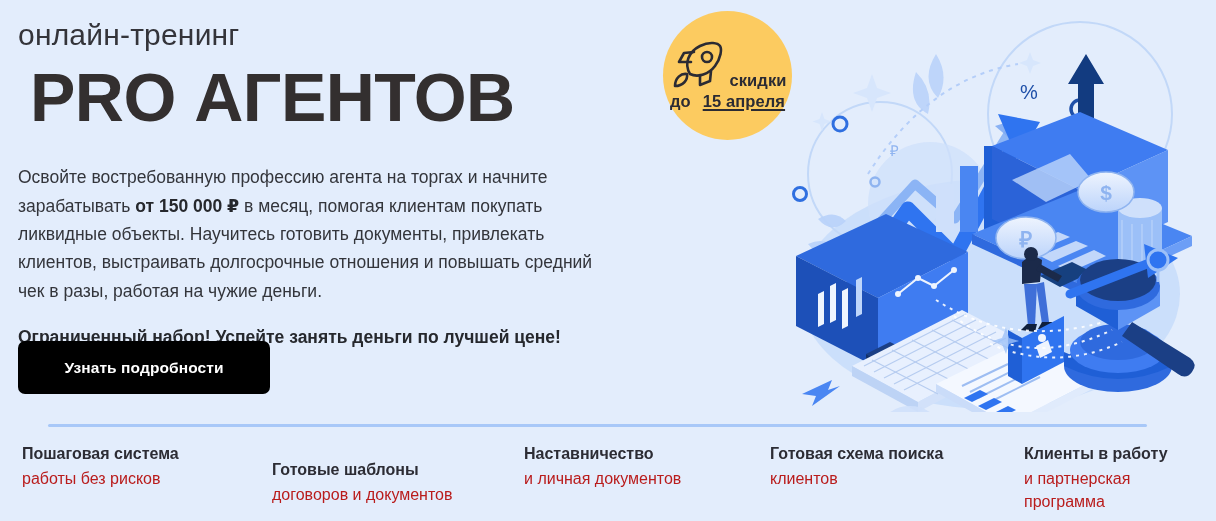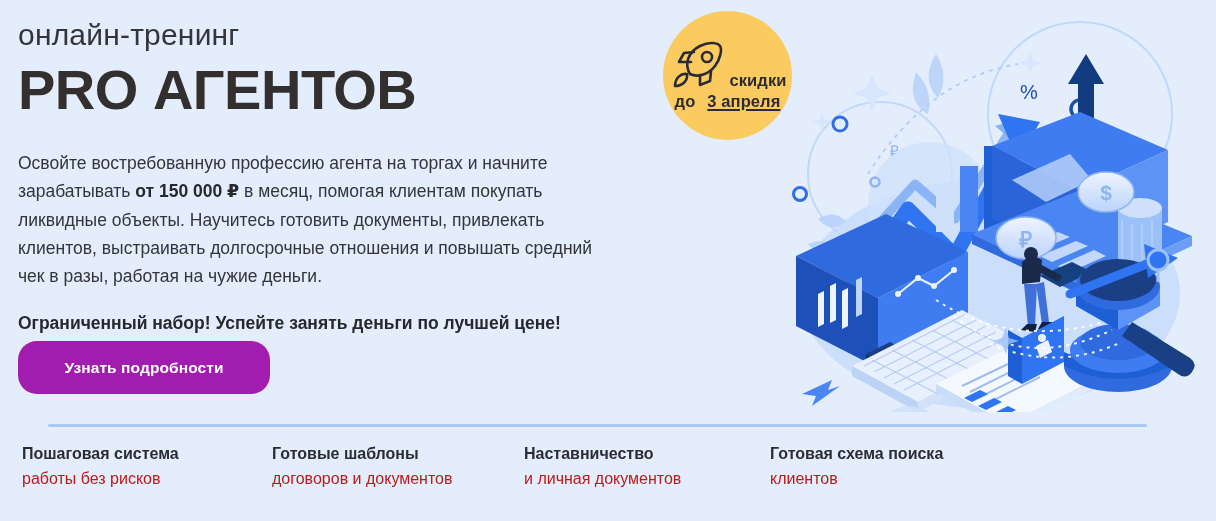--- a/index.html
+++ b/index.html
@@ -28,29 +28,29 @@
     left: 18px;
     top: 18px;
     width: 640px;
   }
   .eyebrow {
     font-size: 30px;
     font-weight: 300;
     color: #34343a;
     letter-spacing: 0.2px;
     line-height: 1.1;
-    margin: 0 0 10px 0;
+    margin: 0 0 2px 0;
   }
   .headline {
-    font-size: 56px;
+    font-size: 68px;
     font-weight: 600;
     color: #332f2f;
     letter-spacing: -0.5px;
     line-height: 1.02;
-    margin: 0;
+    margin: 12px;
     white-space: nowrap;
   }
   .lede {
     margin: 31px 0 0 0;
     font-size: 17.5px;
     line-height: 1.62;
     color: #33353b;
     width: 600px;
   }
   .lede b { font-weight: 700; color: #26282d; }
@@ -63,22 +63,22 @@
   }
 
   
   .cta {
     position: absolute;
     left: 18px;
     top: 341px;
     width: 252px;
     height: 53px;
     border: 0;
-    border-radius: 19px;
-    background: #a21caf;
+    border-radius: 7px;
+    background: #000000;
     color: #ffffff;
     font-family: inherit;
     font-size: 15.5px;
     font-weight: 700;
     letter-spacing: 0.1px;
     cursor: pointer;
     display: flex;
     align-items: center;
     justify-content: center;
   }
@@ -420,38 +420,43 @@
           <circle cx="37" cy="17" r="5"></circle>
           <path d="M21 22 L9 22 L14 13 L24 12"></path>
           <path d="M30 35 L30 45 L40 41 L41 31"></path>
           <path d="M5 46 C5 38 11 33 17 34 C18 40 13 46 5 46z"></path>
         </g>
       </svg>
       <span class="badge-word">скидки</span>
     </div>
     <div class="badge-line2">
       <span>до</span>
-      <span class="badge-date">3 апреля</span>
+      <span class="badge-date">15 апреля</span>
     </div>
   </div>
 
   <div class="divider"></div>
 
   <div class="features">
     <div class="feature" style="left:18px;width:230px;">
       <p class="feature-title">Пошаговая система</p>
       <p class="feature-sub">работы без рисков</p>
     </div>
-    <div class="feature" style="left:268px;width:240px;">
+    <div class="feature" style="left:268px;width:240px;margin-top:16px;">
       <p class="feature-title">Готовые шаблоны</p>
       <p class="feature-sub">договоров и документов</p>
     </div>
     <div class="feature" style="left:520px;width:230px;">
       <p class="feature-title">Наставничество</p>
       <p class="feature-sub">и личная документов</p>
     </div>
     <div class="feature" style="left:766px;width:230px;">
       <p class="feature-title">Готовая схема поиска</p>
       <p class="feature-sub">клиентов</p>
     </div>
+    <div class="feature" style="left:1020px;width:185px;">
+      <p class="feature-title">Клиенты в работу</p>
+      <p class="feature-sub" style="white-space:pre-line;">и партнерская
+программа</p>
+    </div>
   </div>
 
 </div>
 
 </body></html>

